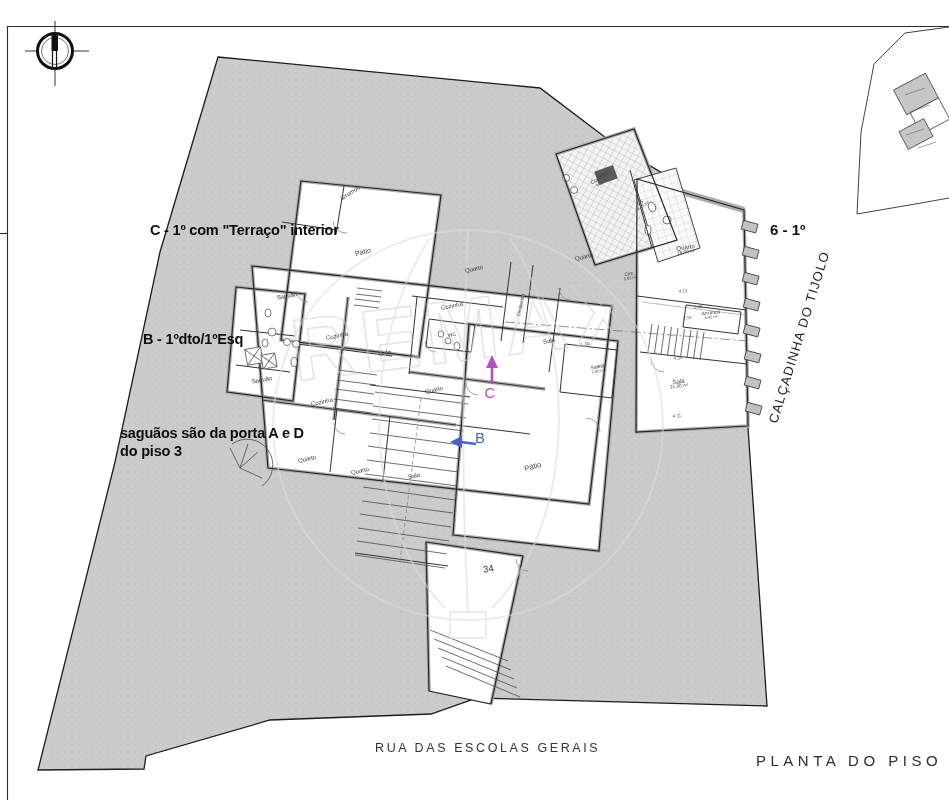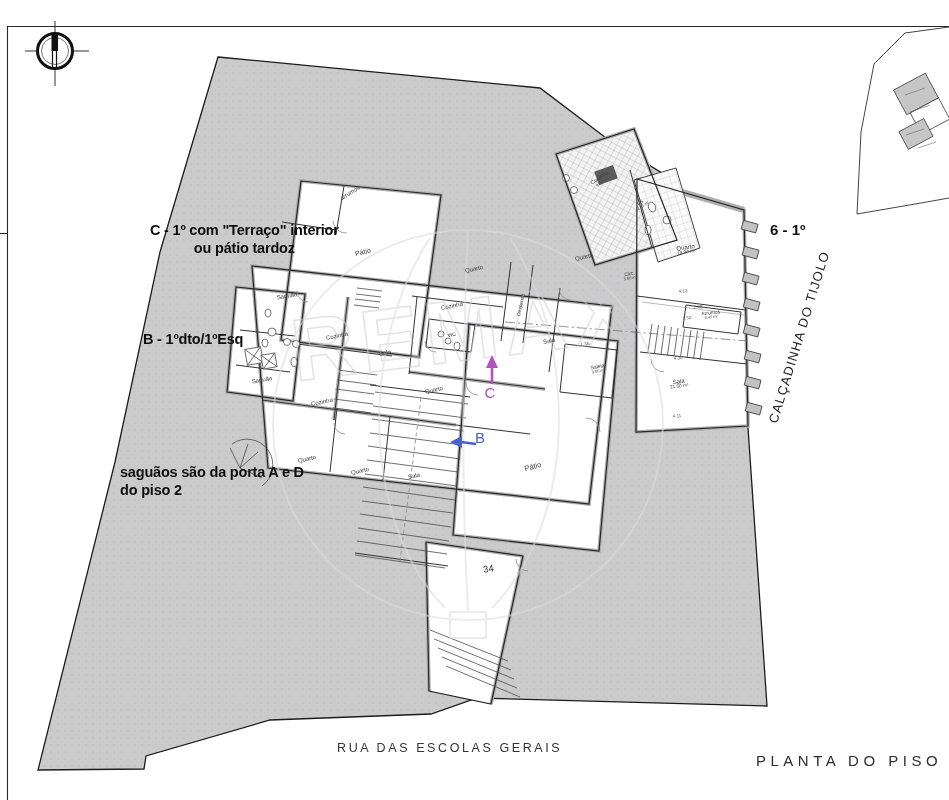--- a/index.html
+++ b/index.html
@@ -248,32 +248,31 @@
       <div class="dim-label" style="left: 683px; top: 291px; transform: translate(-50%, -50%) rotate(-4deg);">4.13</div>
       <div class="dim-label" style="left: 698px; top: 307px; transform: translate(-50%, -50%) rotate(-4deg);">2.48</div>
       <div class="dim-label" style="left: 687px; top: 318px; transform: translate(-50%, -50%) rotate(-4deg);">1.50</div>
       <div class="dim-label" style="left: 678px; top: 358px; transform: translate(-50%, -50%) rotate(-4deg);">4.30</div>
       <div class="dim-label" style="left: 677px; top: 416px; transform: translate(-50%, -50%) rotate(-4deg);">4.11</div>
       <div class="dim-label" style="left: 585px; top: 344px; transform: translate(-50%, -50%) rotate(-10deg);">1.36</div>
     </div>
 
   <div class="note" style="left:150px;top:221px;">
     <span>C - 1º com "Terraço" interior</span>
-    <span class="centered">ou pátio tardoz</span>
   </div>
   <div class="note" style="left:143px;top:330px;">
     <span>B - 1ºdto/1ºEsq</span>
   </div>
-  <div class="note" style="left:120px;top:424px;margin-top:39px;">
+  <div class="note" style="left:120px;top:424px;">
     <span>saguãos são da porta A e D</span><br>
-    <span>do piso 2</span>
+    <span>do piso 3</span>
   </div>
 
   <div class="unit-right" style="left:770px;top:221px;">6 - 1º</div>
   <div class="street-right" style="left:799px;top:337px;">CALÇADINHA DO TIJOLO</div>
-  <div class="street-bottom" style="left:337px;top:741px;">RUA DAS ESCOLAS GERAIS</div>
+  <div class="street-bottom" style="left:375px;top:741px;">RUA DAS ESCOLAS GERAIS</div>
   <div class="drawing-title" style="left:756px;top:752px;">PLANTA DO PISO 1</div>
   <div class="house-number" style="left:483px;top:563px;">34</div>
 
   <div class="marker-letter marker-c" style="left:490px;top:392px;">C</div>
   <div class="marker-letter marker-b" style="left:480px;top:437px;">B</div>
 
 </div>
 
 </body></html>

